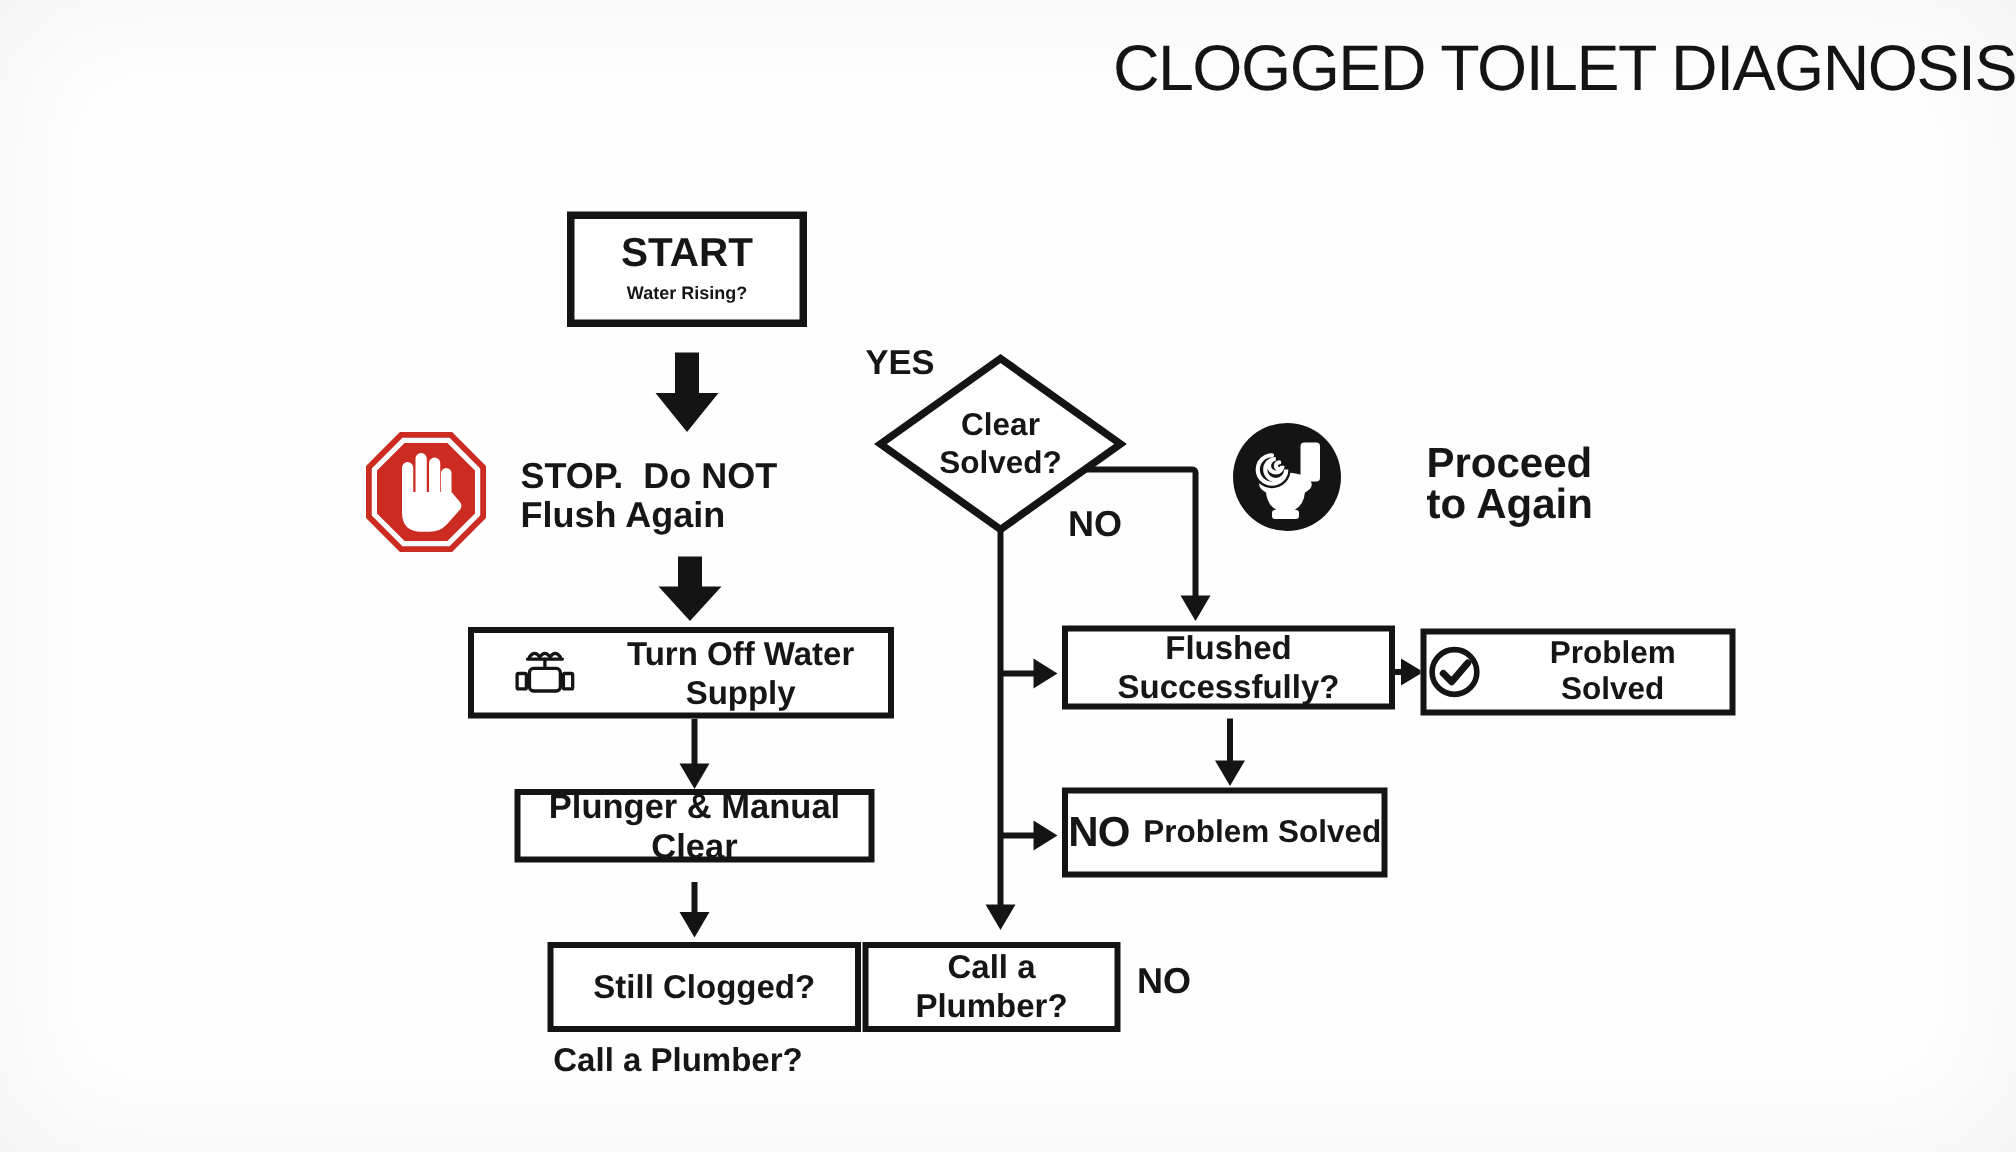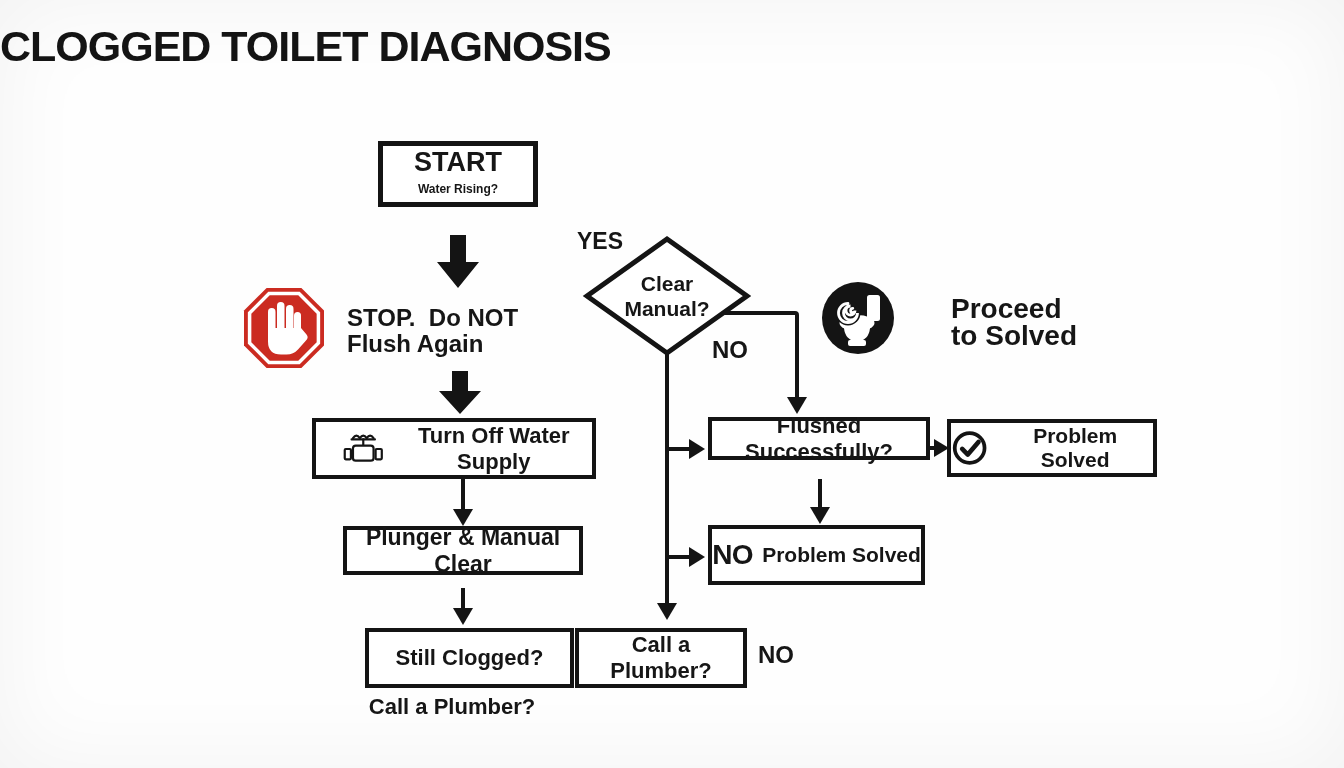--- a/index.html
+++ b/index.html
@@ -7,37 +7,37 @@
     position:relative;
     width:1344px;height:768px;
     background:#fefefe;
     box-shadow:inset 0 0 90px rgba(0,0,0,0.05);
     font-family:"Liberation Sans", sans-serif;
     color:#161616;
     overflow:hidden;
   }
   .title{
     position:absolute;top:22px;left:0;width:100%;
-    text-align:left;font-size:43px;font-weight:bold;
+    text-align:right;font-size:43px;font-weight:normal;
     letter-spacing:-1px;color:#141414;
   }
   .edges{position:absolute;left:0;top:0;width:1344px;height:768px;}
   .box{
     position:absolute;background:#fff;border:4px solid #141414;
     display:flex;align-items:center;justify-content:center;
     box-sizing:border-box;font-weight:bold;text-align:center;
   }
-  .start-box{left:378px;top:141px;width:160px;height:66px;border-width:5px;flex-direction:column;}
+  .start-box{left:378px;top:141px;width:160px;height:77px;border-width:5px;flex-direction:column;}
   .start-box .l1{font-size:27px;line-height:30px;}
   .start-box .l2{font-size:12px;line-height:24px;}
   .turnoff-box{left:312px;top:418px;width:284px;height:61px;gap:11px;font-size:22px;padding-left:26px;}
   .plunger-box{left:343px;top:526px;width:240px;height:49px;font-size:23px;}
   .still-box{left:365px;top:628px;width:209px;height:60px;font-size:22px;}
   .plumber-box{left:575px;top:628px;width:172px;height:60px;font-size:22px;}
-  .flushed-box{left:708px;top:417px;width:222px;height:43px;font-size:22px;}
+  .flushed-box{left:708px;top:417px;width:222px;height:56px;font-size:22px;}
   .solved-box{left:947px;top:419px;width:210px;height:58px;gap:9px;font-size:21px;}
   .notsolved-box{left:708px;top:525px;width:217px;height:60px;gap:9px;font-size:21px;}
   .notsolved-box .no{font-size:28px;letter-spacing:-0.5px;}
   .note{position:absolute;font-weight:bold;}
   .stop-note{left:347px;top:305px;font-size:24px;line-height:26px;text-align:left;}
   .plumber-note{left:358px;top:694px;width:188px;font-size:22px;text-align:center;}
   .yes-label{left:577px;top:228px;font-size:23px;}
   .no-diamond-label{left:712px;top:336px;font-size:24px;}
   .no-end-label{left:758px;top:641px;font-size:24px;}
   .diamond-text{left:597px;top:271px;width:140px;font-size:21px;line-height:25px;text-align:center;}
@@ -142,36 +142,36 @@
   </div>
 
   <div class="note no-end-label">NO</div>
 
   <div class="note yes-label">YES</div>
 
   <div class="note no-diamond-label">NO</div>
 
   <div class="note diamond-text">
     <div>Clear</div>
-    <div>Manual?</div>
+    <div>Solved?</div>
   </div>
 
   <svg class="icon toilet-badge" width="76" height="76" viewBox="0 0 76 76">
     <circle cx="38" cy="38" r="36" fill="#141414"></circle>
     <rect x="47" y="15" width="13" height="26" rx="2.5" fill="#ffffff"></rect>
     <ellipse cx="37" cy="43" rx="17.5" ry="8" fill="#ffffff"></ellipse>
     <path d="M24 48 q1 12 13 14 q12 -2 13 -14 z" fill="#ffffff"></path>
     <rect x="28" y="60" width="18" height="6" rx="2" fill="#ffffff"></rect>
     <circle cx="28" cy="33" r="12.5" fill="#141414"></circle>
     <path d="M28 23.5 a9.5 9.5 0 1 0 9.5 9.5 a7 7 0 1 1 -7 -7 a4.5 4.5 0 1 0 4.5 4.5 a2.2 2.2 0 1 1 -2.2 -2.2" stroke="#ffffff" stroke-width="2.8" fill="none" stroke-linecap="round"></path>
   </svg>
 
   <div class="note proceed-note">
     <div>Proceed</div>
-    <div>to Solved</div>
+    <div>to Again</div>
   </div>
 
   <div class="box flushed-box">
     <span>Flushed Successfully?</span>
   </div>
 
   <div class="box solved-box">
     <svg width="38" height="38" viewBox="0 0 40 40">
       <circle cx="20" cy="20" r="16" fill="none" stroke="#141414" stroke-width="4"></circle>
       <path d="M12 21 l6 6 L29.5 13.5" fill="none" stroke="#141414" stroke-width="5" stroke-linecap="round" stroke-linejoin="round"></path>

